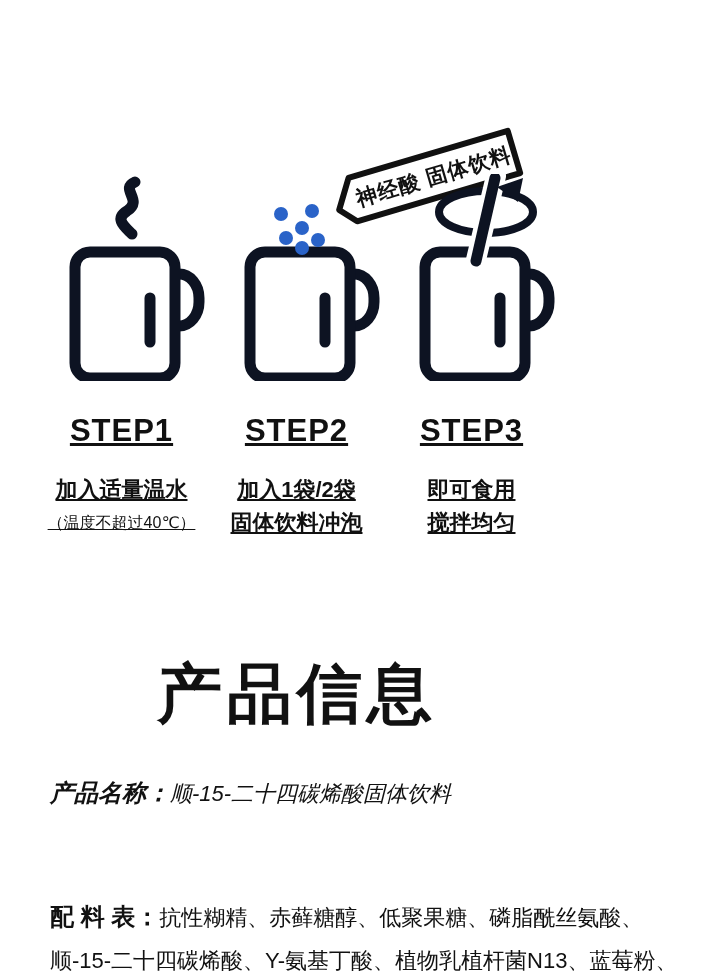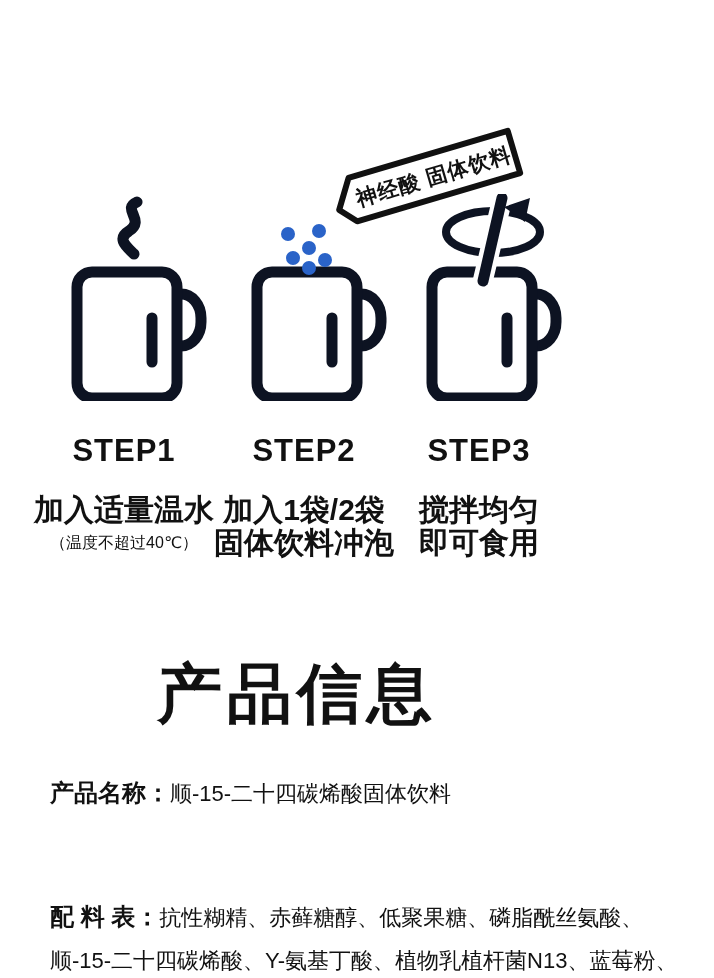--- a/index.html
+++ b/index.html
@@ -16,45 +16,45 @@
   }
   .canvas{position:relative;width:714px;height:978px;overflow:hidden;background:var(--bg);}
 
   
   .sachet{position:absolute;left:330px;top:152px;width:192px;height:54px;transform:rotate(-16.5deg);transform-origin:center;}
   .sachet svg{display:block;width:192px;height:54px;overflow:visible;}
   .sachet-outline{fill:#ffffff;stroke:var(--ink);stroke-width:6;stroke-linejoin:round;}
   .sachet-text{font-weight:bold;font-size:21px;letter-spacing:1px;fill:var(--ink);font-family:inherit;}
 
   
-  .steps-row{position:absolute;top:194px;left:0;width:564px;display:flex;}
+  .steps-row{position:absolute;top:174px;left:0;width:564px;display:flex;text-decoration:underline;}
   .step{flex:1;display:flex;flex-direction:column;align-items:center;}
   .step-1{padding-left:34px;}
   .step-3{padding-right:5px;}
   .icon-box{height:207px;display:flex;align-items:flex-end;}
   .icon-box svg{display:block;}
   .step-title{margin-top:32px;font-size:31px;font-weight:bold;letter-spacing:1px;white-space:nowrap;}
-  .step-lines{margin-top:24px;text-align:center;font-size:30px;font-weight:bold;line-height:33px;white-space:nowrap;}
+  .step-lines{margin-top:24px;text-align:center;font-size:22px;font-weight:bold;line-height:33px;white-space:nowrap;}
   .step-note{margin-top:7px;font-size:16px;font-weight:normal;white-space:nowrap;}
 
   
   .cup-body{fill:#ffffff;stroke:var(--line);stroke-width:11;}
   .cup-handle{fill:none;stroke:var(--line);stroke-width:11;}
   .cup-tick{stroke:var(--line);stroke-width:11;stroke-linecap:round;}
   .steam{fill:none;stroke:var(--line);stroke-width:11;stroke-linecap:round;}
   .granule{fill:var(--granule);}
   .swirl{fill:none;stroke:var(--line);stroke-width:8;}
   .stick-casing{stroke:#ffffff;stroke-width:20;stroke-linecap:round;fill:none;}
   .stick{stroke:var(--line);stroke-width:11;stroke-linecap:round;fill:none;}
   .arrowhead{fill:var(--line);}
 
   
   .product-title{position:absolute;top:656px;left:0;width:594px;margin:0;text-align:center;
     font-size:65px;font-weight:bold;letter-spacing:5px;line-height:76px;white-space:nowrap;}
-  .name-row{position:absolute;top:777px;left:50px;white-space:nowrap;}
+  .name-row{position:absolute;top:777px;left:50px;white-space:nowrap;font-style:italic;}
   .info-label{font-size:24px;font-weight:bold;}
   .info-value{font-size:22px;font-weight:normal;}
   .ingredients{position:absolute;top:896px;left:50px;line-height:41px;}
   .ing-line{white-space:nowrap;}
 </style>
 </head>
 <body>
 
 <div class="canvas">
 
@@ -113,22 +113,22 @@
           <rect class="cup-body" x="38" y="78" width="100" height="126" rx="15"></rect>
           <line class="cup-tick" x1="113" y1="124" x2="113" y2="168"></line>
           <ellipse class="swirl" cx="99" cy="38" rx="47" ry="21"></ellipse>
           <path class="stick-casing" d="M109 2 L88 90"></path>
           <path class="stick" d="M108 4 L89 87"></path>
           <polygon class="arrowhead" points="110,13 136,4 131,28"></polygon>
         </svg>
       </div>
       <div class="step-title">STEP3</div>
       <div class="step-lines">
+        <div>即可食用</div>
         <div>搅拌均匀</div>
-        <div>即可食用</div>
       </div>
     </div>
   </div>
 
   <h1 class="product-title">产品信息</h1>
 
   <div class="name-row"><span class="info-label">产品名称：</span><span class="info-value">顺-15-二十四碳烯酸固体饮料</span></div>
 
   <div class="ingredients">
     <div class="ing-line"><span class="info-label">配 料 表：</span><span class="info-value">抗性糊精、赤藓糖醇、低聚果糖、磷脂酰丝氨酸、</span></div>

